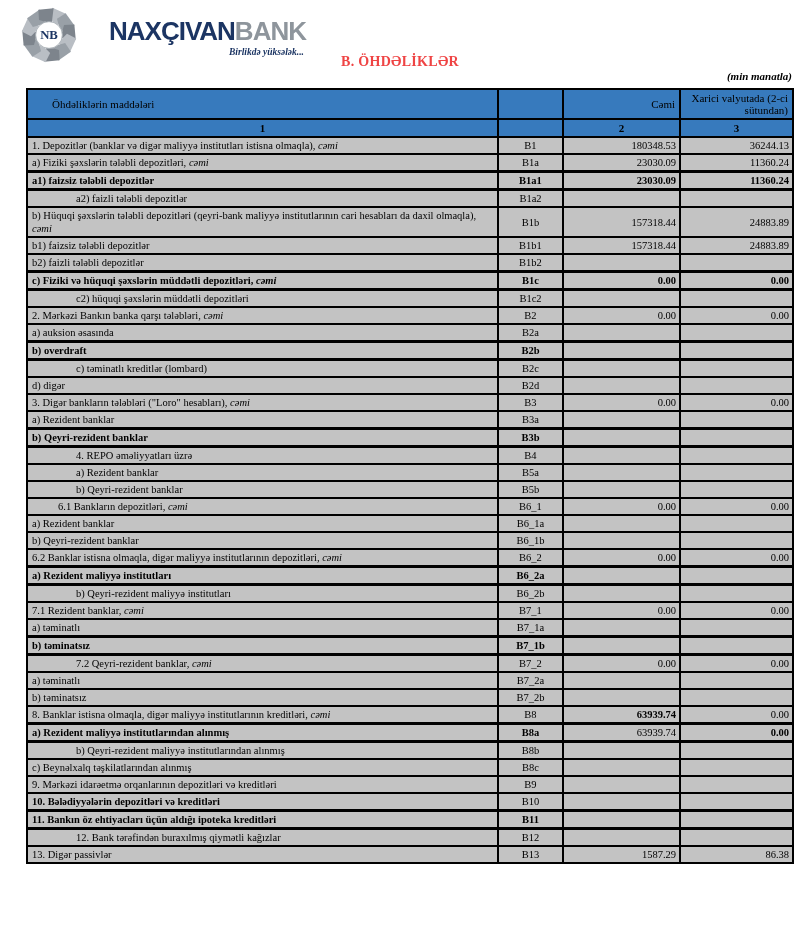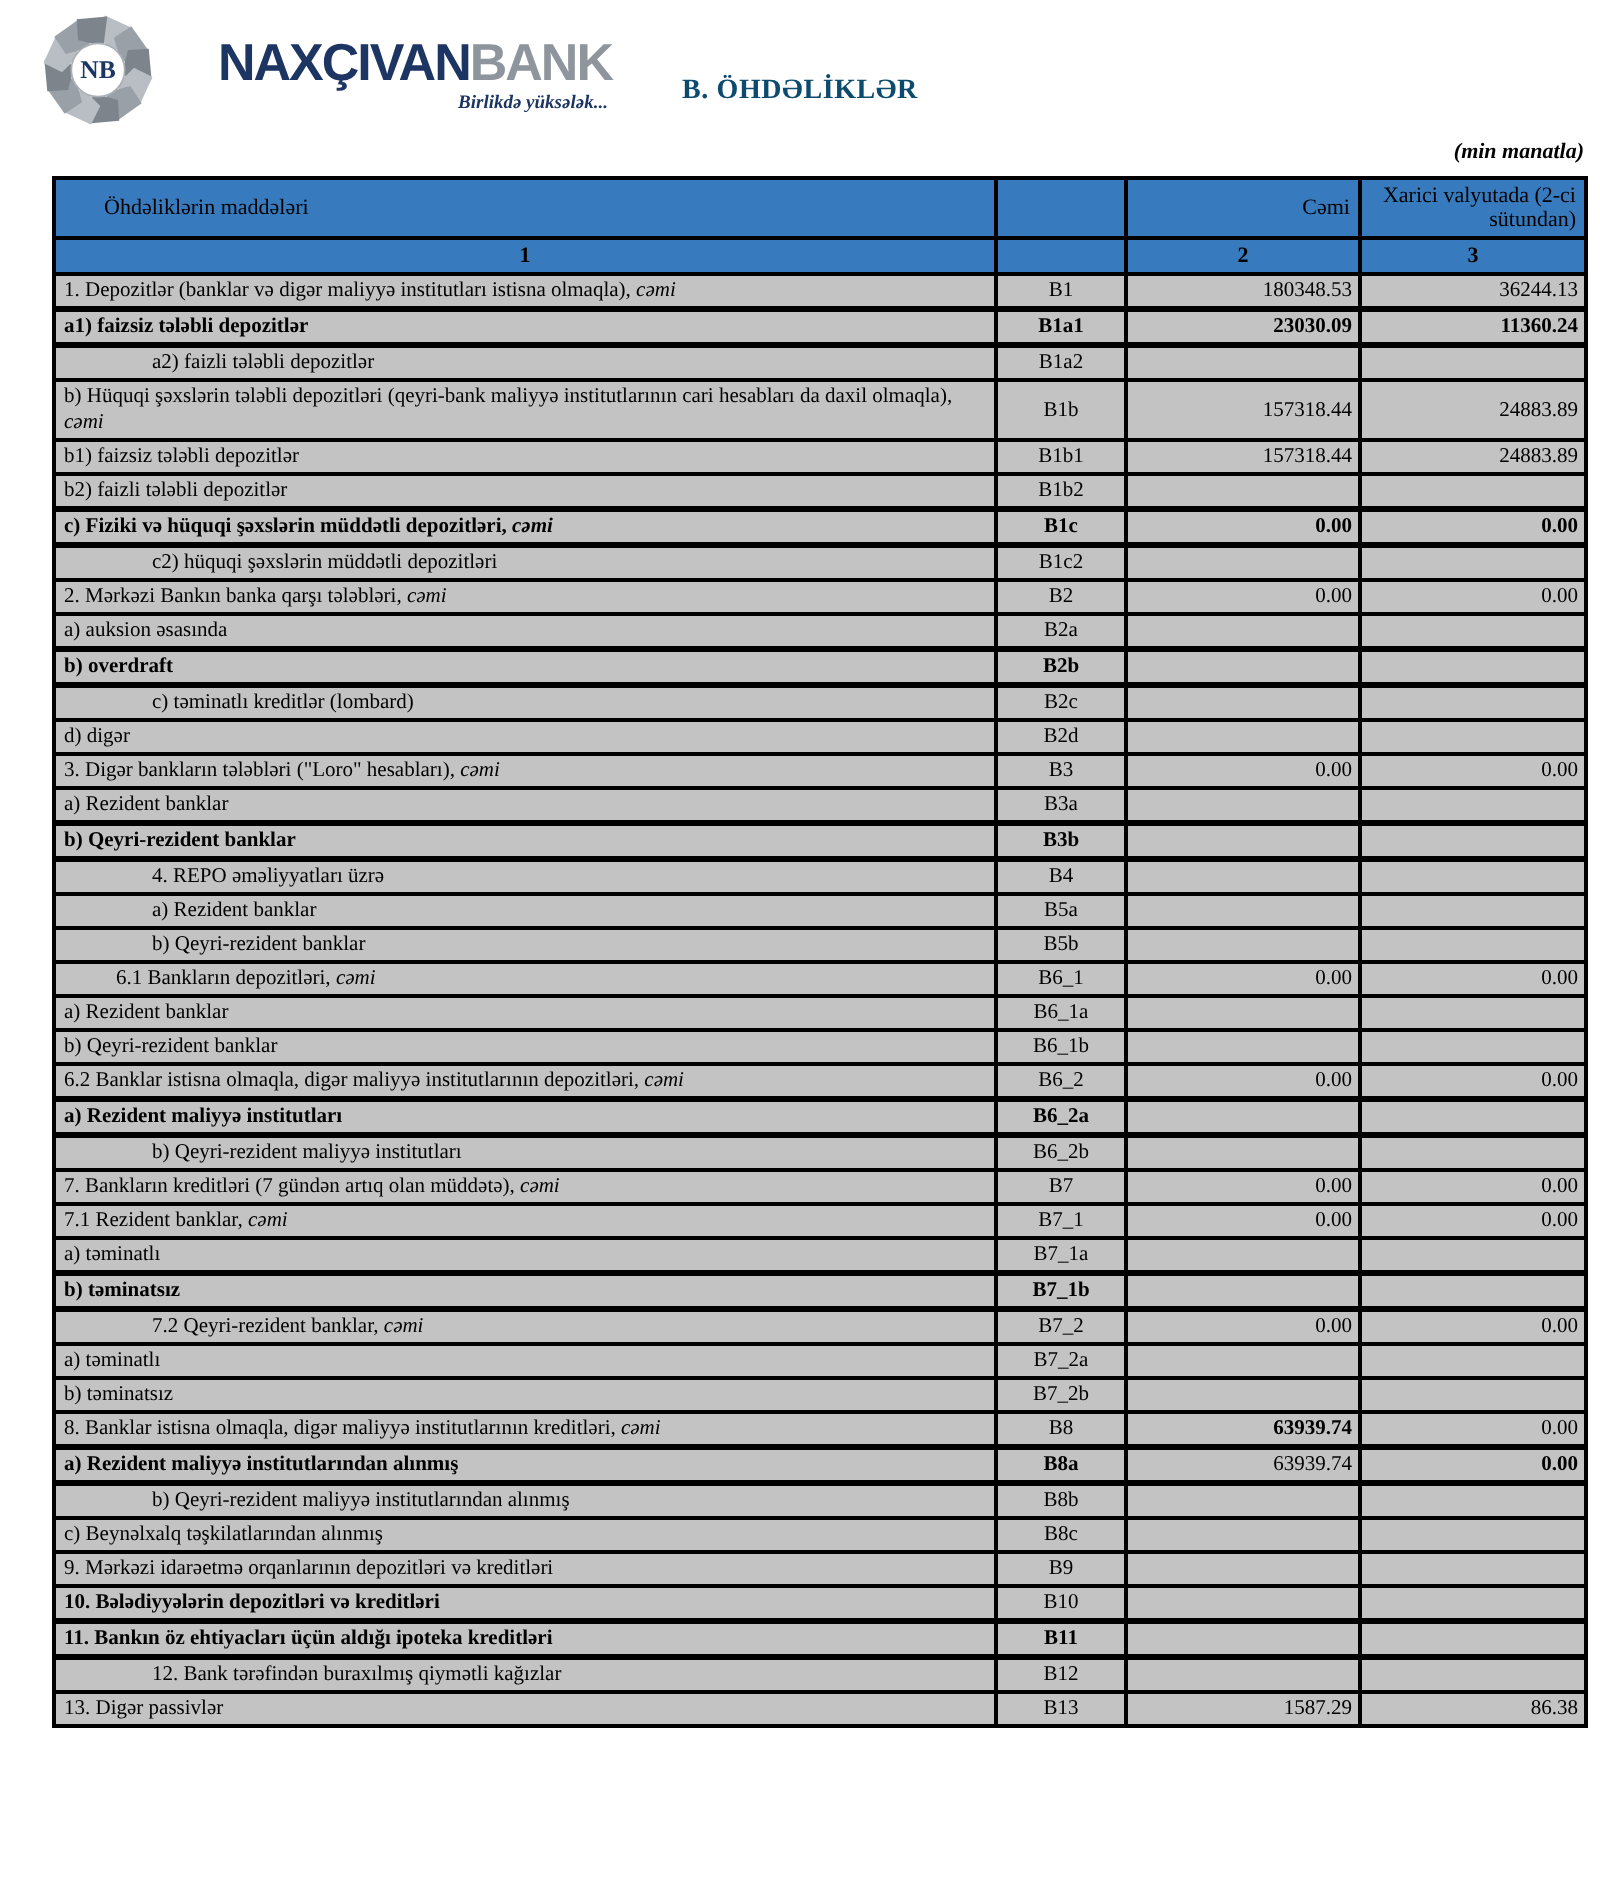--- a/index.html
+++ b/index.html
@@ -17,22 +17,22 @@
   .emblem{width:58px;height:58px;display:block;}
   .logo-text{margin-left:9px;margin-top:12px;}
   .bank-name{font-family:"Liberation Sans","DejaVu Sans",sans-serif;font-weight:bold;
              font-size:26px;line-height:1;letter-spacing:-1px;white-space:nowrap;}
   .bank-name .primary{color:var(--navy);}
   .bank-name .secondary{color:var(--logo-gray);}
   .tagline{font-family:"Liberation Serif","DejaVu Serif",serif;font-style:italic;font-weight:bold;
            color:var(--navy);font-size:9.5px;text-align:right;margin-top:3px;padding-right:2px;}
 
   
-  .sheet-title{position:absolute;top:38px;left:50%;transform:translateX(-50%);
-               font-weight:bold;font-size:14px;color:#0c4a6e;letter-spacing:0.3px;white-space:nowrap;}
+  .sheet-title{position:absolute;top:54px;left:50%;transform:translateX(-50%);
+               font-weight:bold;font-size:14px;color:#ef4444;letter-spacing:0.3px;white-space:nowrap;}
   .unit-note{position:absolute;top:70px;right:8px;font-style:italic;font-weight:bold;font-size:11px;color:#000;}
 
   
   table{position:absolute;left:26px;top:88px;width:766px;border-collapse:collapse;
         table-layout:fixed;font-size:10.5px;color:#000;}
   col.c-label{width:471px;} col.c-code{width:65px;} col.c-total{width:117px;} col.c-foreign{width:113px;}
   th,td{border:2px solid #000;vertical-align:middle;overflow:hidden;}
   thead th{background:var(--header-blue);font-weight:normal;line-height:12px;padding:2px 4px;}
   th.h-items{text-align:left;padding-left:24px;height:30px;font-size:11px;}
   th.h-total,th.h-foreign{text-align:right;font-size:11px;}
@@ -101,20 +101,26 @@
         <th>3</th>
       </tr>
     </thead>
     <tbody>
         <tr>
       <td class="lbl" style="padding-left: 4px;"><span>1. Depozitlər (banklar və digər maliyyə institutları istisna olmaqla), </span><span class="sfx">cəmi</span></td>
       <td class="code"><span>B1</span></td>
       <td class="val">180348.53</td>
       <td class="val">36244.13</td>
     </tr>
+        <tr>
+      <td class="lbl" style="padding-left: 4px;"><span>a)  Fiziki şəxslərin tələbli depozitləri, </span><span class="sfx">cəmi</span></td>
+      <td class="code"><span>B1a</span></td>
+      <td class="val">23030.09</td>
+      <td class="val">11360.24</td>
+    </tr>
         <tr class="bold-row">
       <td class="lbl" style="padding-left: 4px;"><span>a1) faizsiz tələbli depozitlər</span></td>
       <td class="code"><span>B1a1</span></td>
       <td class="val bold-val">23030.09</td>
       <td class="val bold-val">11360.24</td>
     </tr>
         <tr>
       <td class="lbl" style="padding-left: 48px;"><span>a2) faizli tələbli depozitlər</span></td>
       <td class="code"><span>B1a2</span></td>
       <td class="val"></td>
@@ -246,26 +252,20 @@
       <td class="val"></td>
       <td class="val"></td>
     </tr>
         <tr>
       <td class="lbl" style="padding-left: 48px;"><span>b) Qeyri-rezident maliyyə institutları</span></td>
       <td class="code"><span>B6_2b</span></td>
       <td class="val"></td>
       <td class="val"></td>
     </tr>
         <tr>
-      <td class="lbl" style="padding-left: 4px;"><span>7. Bankların kreditləri (7 gündən artıq olan müddətə), </span><span class="sfx">cəmi</span></td>
-      <td class="code"><span>B7</span></td>
-      <td class="val">0.00</td>
-      <td class="val">0.00</td>
-    </tr>
-        <tr>
       <td class="lbl" style="padding-left: 4px;"><span>7.1 Rezident banklar, </span><span class="sfx">cəmi</span></td>
       <td class="code"><span>B7_1</span></td>
       <td class="val">0.00</td>
       <td class="val">0.00</td>
     </tr>
         <tr>
       <td class="lbl" style="padding-left: 4px;"><span>a) təminatlı</span></td>
       <td class="code"><span>B7_1a</span></td>
       <td class="val"></td>
       <td class="val"></td>

